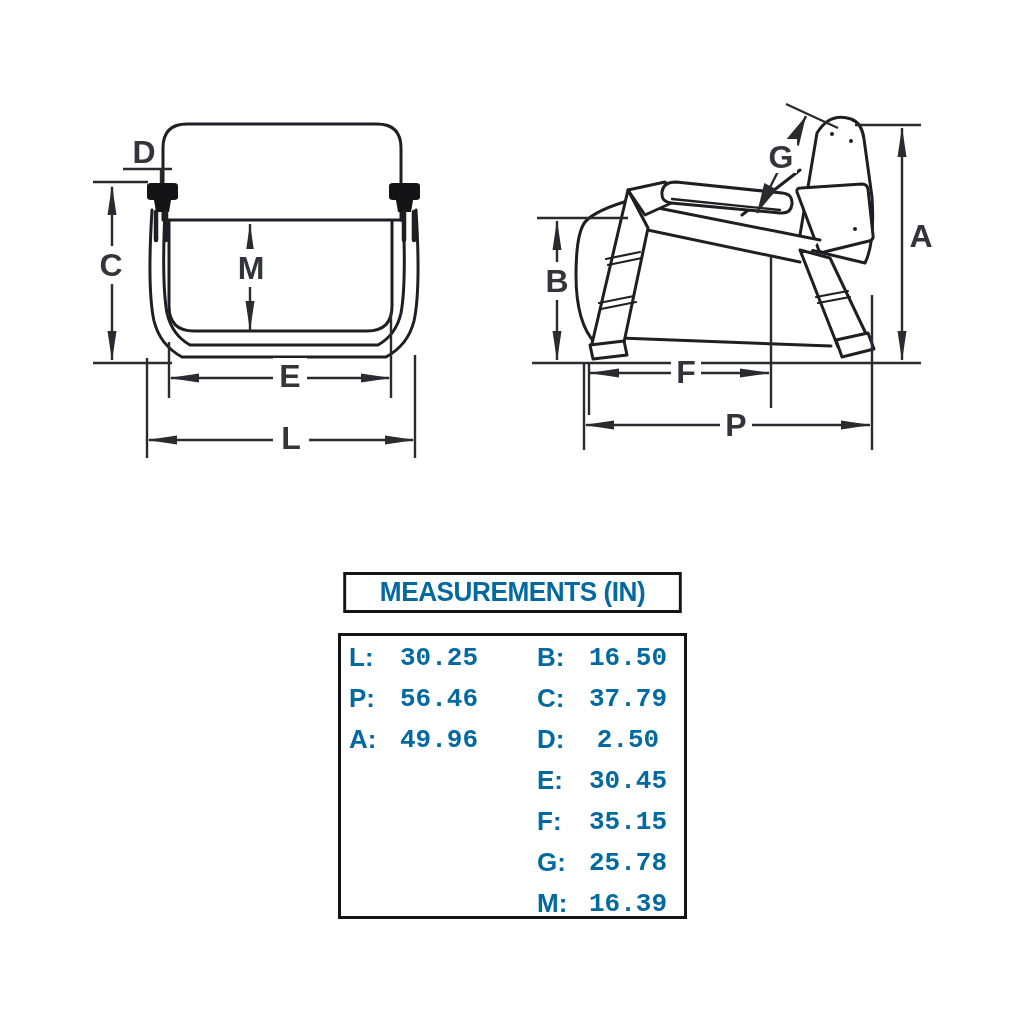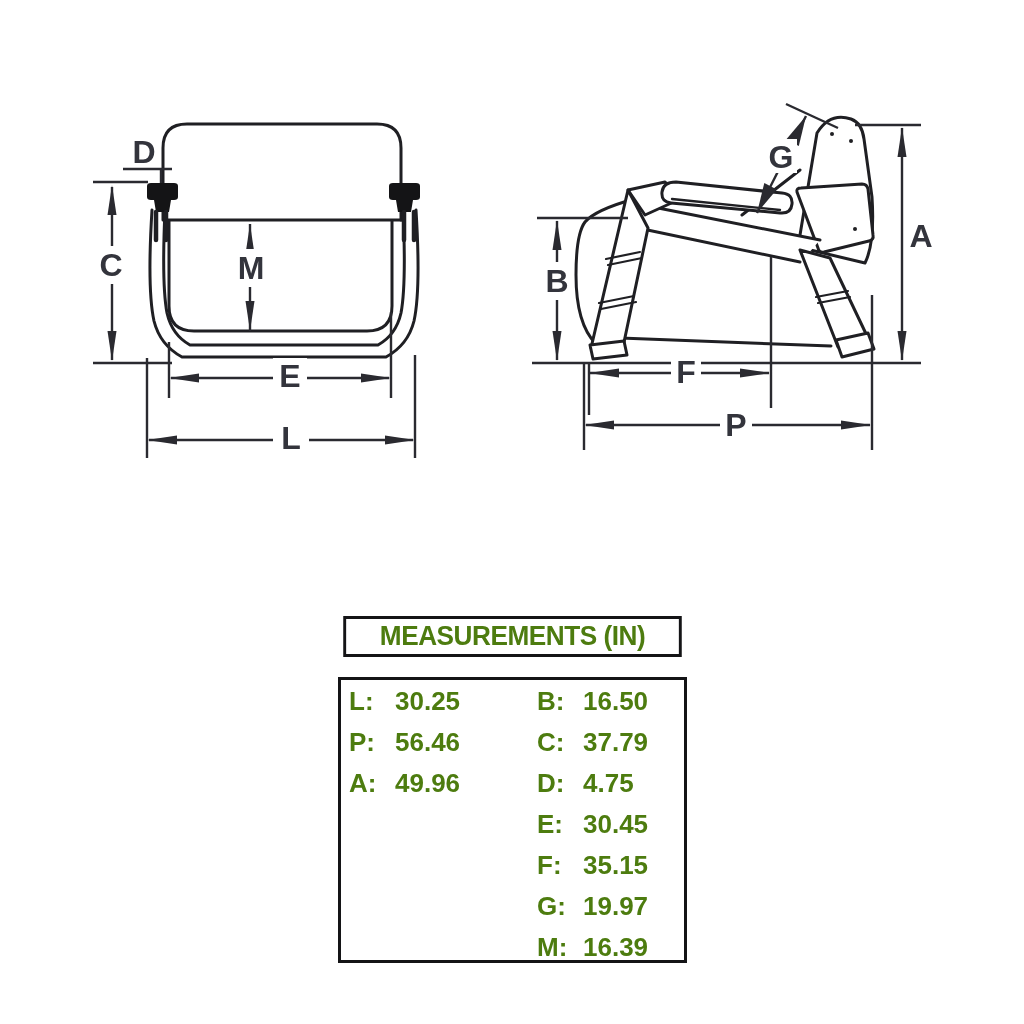--- a/index.html
+++ b/index.html
@@ -11,36 +11,36 @@
   svg .chair{stroke:#1f1f23;stroke-width:3;fill:none;stroke-linecap:round;stroke-linejoin:round;}
   svg .chairfill{stroke:#1f1f23;stroke-width:3;fill:#ffffff;stroke-linejoin:round;}
   svg .solid{fill:#141416;stroke:none;}
   svg .dimline{stroke:#2a2a30;stroke-width:2.4;fill:none;stroke-linecap:butt;}
   svg .arrow{fill:#2a2a30;stroke:none;}
   svg .dimtext{font-family:"Liberation Sans","DejaVu Sans",sans-serif;font-size:32px;font-weight:700;fill:#33343c;}
   svg .bg{fill:#ffffff;stroke:none;}
   svg .dot{fill:#1f1f23;stroke:none;}
 
   
-  .meas{position:absolute;left:338px;top:572px;width:349px;color:#4d7c0f;margin-top:44px;}
+  .meas{position:absolute;left:338px;top:572px;width:349px;color:#0369a1;}
   .meas .hdr{
     box-sizing:border-box;width:349px;height:41px;border:3px solid #141416;
     display:flex;align-items:center;justify-content:center;
     font-size:27px;font-weight:700;letter-spacing:-0.5px;transform:scaleX(0.97);
   }
   .meas .body{
     box-sizing:border-box;position:absolute;left:0;top:61px;width:349px;height:286px;
     border:3px solid #141416;background:#fff;
   }
   .colgrp{position:absolute;top:1px;}
   .colgrp.left{left:8px;width:134px;}
   .colgrp.right{left:196px;width:136px;}
   .mrow{display:flex;height:41px;align-items:center;font-size:26px;font-weight:700;}
   .mrow .lab{width:46px;text-align:left;}
-  .mrow .val{flex:1;text-align:left;}
+  .mrow .val{flex:1;text-align:center;font-family:Liberation Mono, monospace;}
 </style>
 </head>
 <body>
 
 <div class="stage">
 
   <svg class="drawing" width="1024" height="1024" viewBox="0 0 1024 1024">
 
     <g>
 
@@ -176,33 +176,33 @@
         <div class="mrow">
           <span class="lab">B:</span>
           <span class="val">16.50</span>
         </div>
         <div class="mrow">
           <span class="lab">C:</span>
           <span class="val">37.79</span>
         </div>
         <div class="mrow">
           <span class="lab">D:</span>
-          <span class="val">4.75</span>
+          <span class="val">2.50</span>
         </div>
         <div class="mrow">
           <span class="lab">E:</span>
           <span class="val">30.45</span>
         </div>
         <div class="mrow">
           <span class="lab">F:</span>
           <span class="val">35.15</span>
         </div>
         <div class="mrow">
           <span class="lab">G:</span>
-          <span class="val">19.97</span>
+          <span class="val">25.78</span>
         </div>
         <div class="mrow">
           <span class="lab">M:</span>
           <span class="val">16.39</span>
         </div>
       </div>
     </div>
   </div>
 
 </div>

